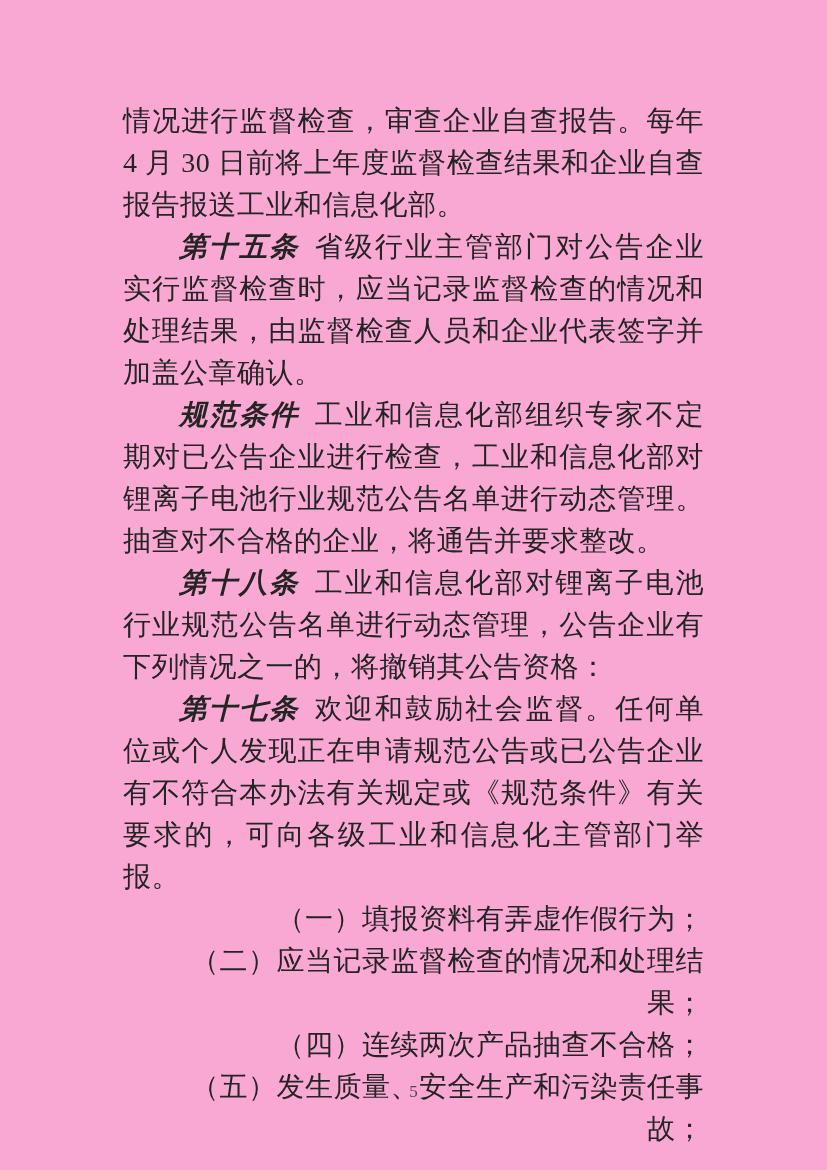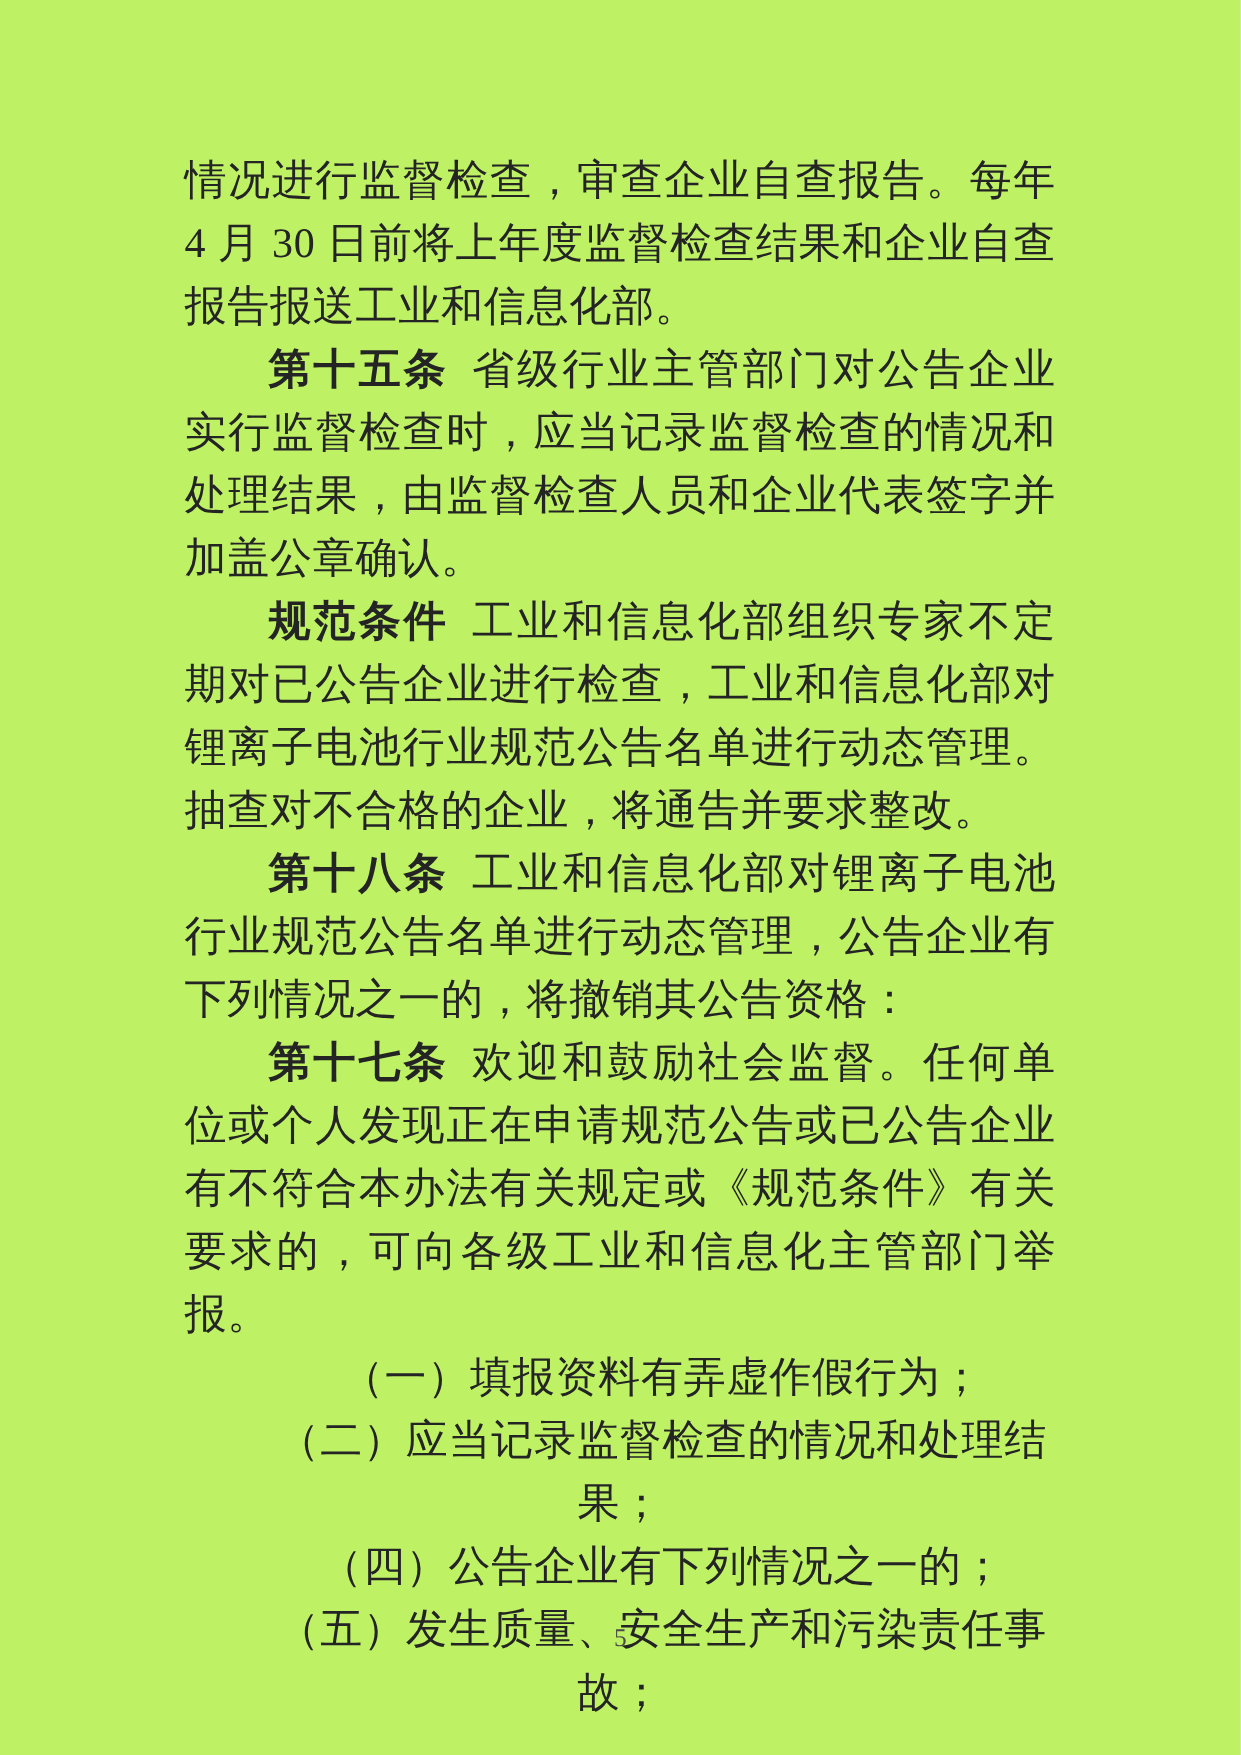--- a/index.html
+++ b/index.html
@@ -10,21 +10,21 @@
     width: 827px;
     height: 1170px;
     background: #fbfbfa;
     position: relative;
     overflow: hidden;
     font-family: "Liberation Serif", "DejaVu Serif", serif;
   }
   .doc-page {
     position: absolute;
     inset: 0;
-    background: #bef264;
+    background: #f9a8d4;
   }
   .doc-body {
     position: absolute;
     left: 123px;
     top: 100px;
     width: 581px;
     font-size: 28px;
     line-height: 42px;
     color: #242424;
     text-align: justify;
@@ -33,26 +33,27 @@
   .para {
     margin: 0;
     padding: 0;
   }
   .para.indent {
     text-indent: 2em;
   }
   .art-label {
     font-weight: bold;
     margin-right: 0.55em;
+    font-style: italic;
   }
   .list-item {
     margin: 0;
     padding: 0;
     text-indent: 2em;
-    text-align: center;
+    text-align: right;
   }
   .page-footer {
     position: absolute;
     left: 0;
     top: 1082px;
     width: 827px;
     text-align: center;
   }
   .page-number {
     font-size: 17px;
@@ -75,21 +76,21 @@
 
     <p class="para indent"><span class="art-label">第十八条</span><span>工业和信息化部对锂离子电池行业规范公告名单进行动态管理，公告企业有下列情况之一的，将撤销其公告资格：</span></p>
 
     <p class="para indent"><span class="art-label">第十七条</span><span>欢迎和鼓励社会监督。任何单位或个人发现正在申请规范公告或已公告企业有不符合本办法有关规定或《规范条件》有关要求的，可向各级工业和信息化主管部门举报。</span></p>
 
     <p class="list-item">（一）填报资料有弄虚作假行为；</p>
 
     <p class="list-item">（二）应当记录监督检查的情况和处理结果；</p>
 
 
-    <p class="list-item">（四）公告企业有下列情况之一的；</p>
+    <p class="list-item">（四）连续两次产品抽查不合格；</p>
 
     <p class="list-item">（五）发生质量、安全生产和污染责任事故；</p>
 
   </div>
 
   <div class="page-footer">
     <span class="page-number">5</span>
   </div>
 
 </div>

